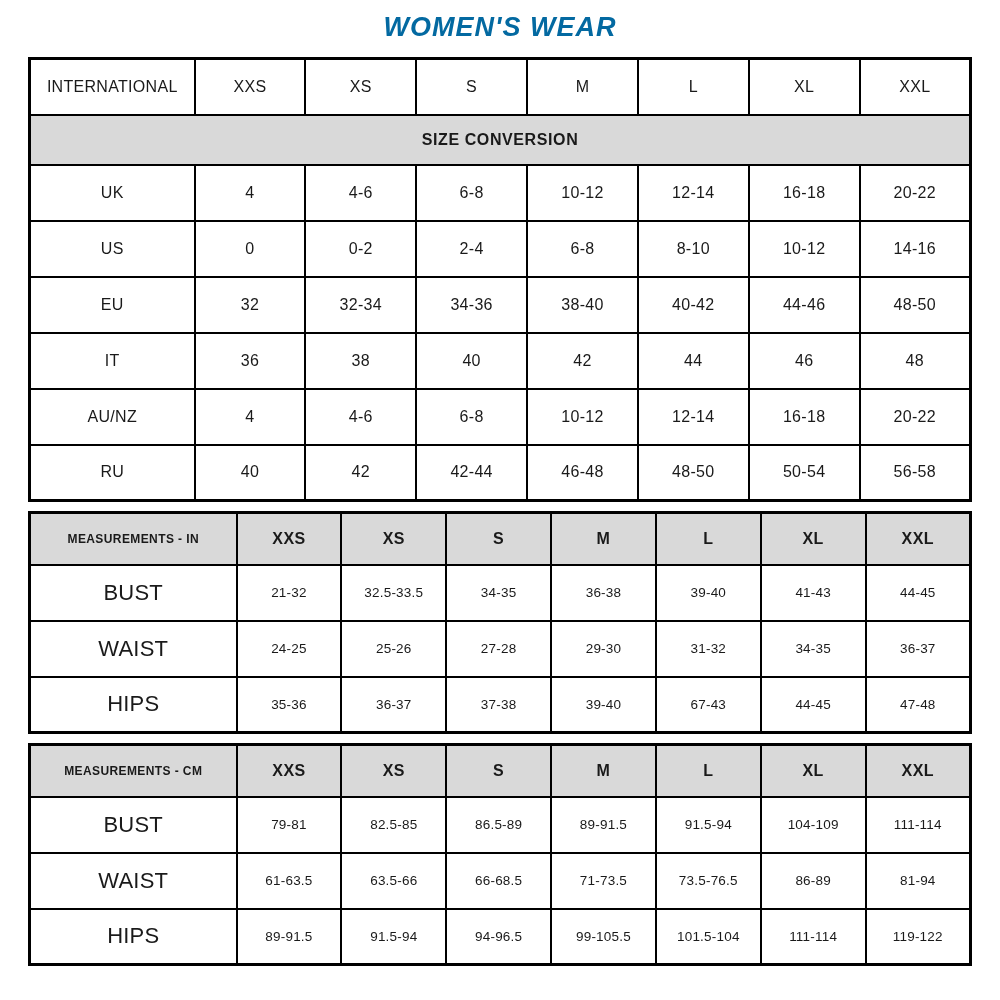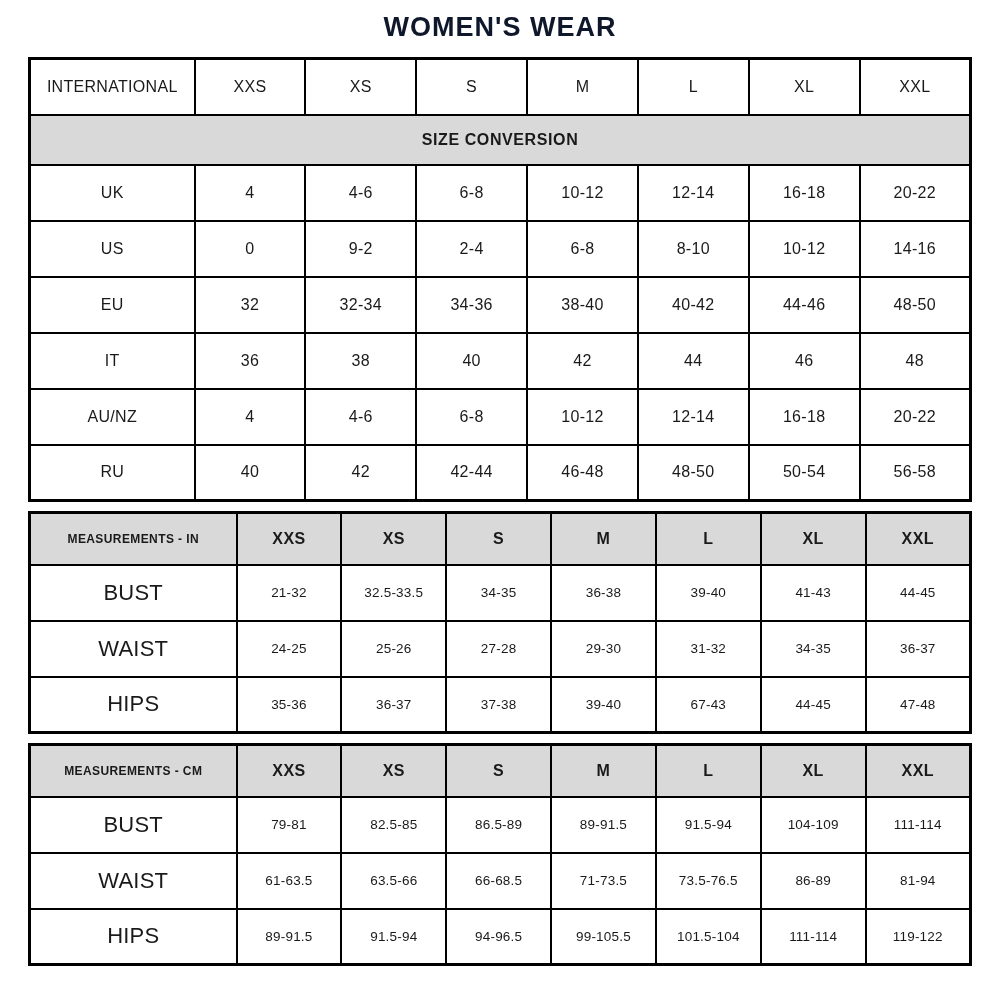--- a/index.html
+++ b/index.html
@@ -9,22 +9,23 @@
     font-family: "Liberation Sans", sans-serif;
     color: #1a1a1a;
     overflow: hidden;
   }
   .page { width: 1000px; height: 1000px; padding: 10px 28px; }
   .title {
     text-align: center;
     font-size: 27px;
     font-weight: 700;
     letter-spacing: 1px;
-    color: #0f172a;
+    color: #0369a1;
     margin: 2px 0 14px 0;
+    font-style: italic;
   }
   table {
     width: 100%;
     border-collapse: collapse;
     table-layout: fixed;
     border: 3px solid #000;
     margin-bottom: 9px;
   }
   td {
     border: 2px solid #000;
@@ -92,21 +93,21 @@
       <td>4-6</td>
       <td>6-8</td>
       <td>10-12</td>
       <td>12-14</td>
       <td>16-18</td>
       <td>20-22</td>
     </tr>
     <tr>
       <td class="lbl">US</td>
       <td>0</td>
-      <td>9-2</td>
+      <td>0-2</td>
       <td>2-4</td>
       <td>6-8</td>
       <td>8-10</td>
       <td>10-12</td>
       <td>14-16</td>
     </tr>
     <tr>
       <td class="lbl">EU</td>
       <td>32</td>
       <td>32-34</td>

